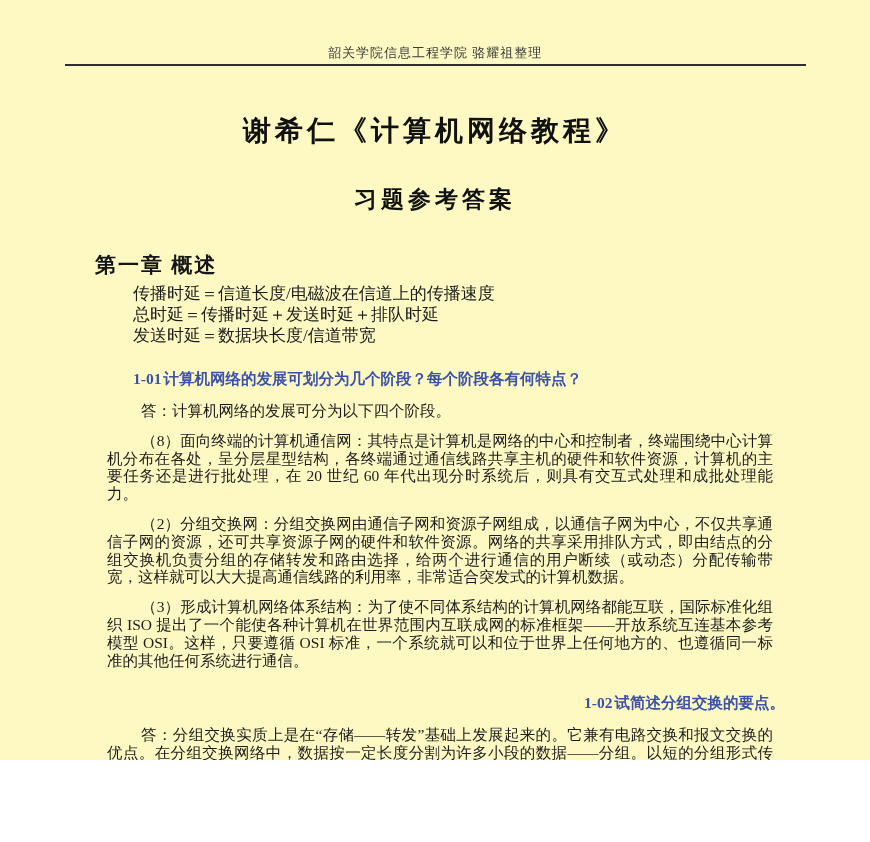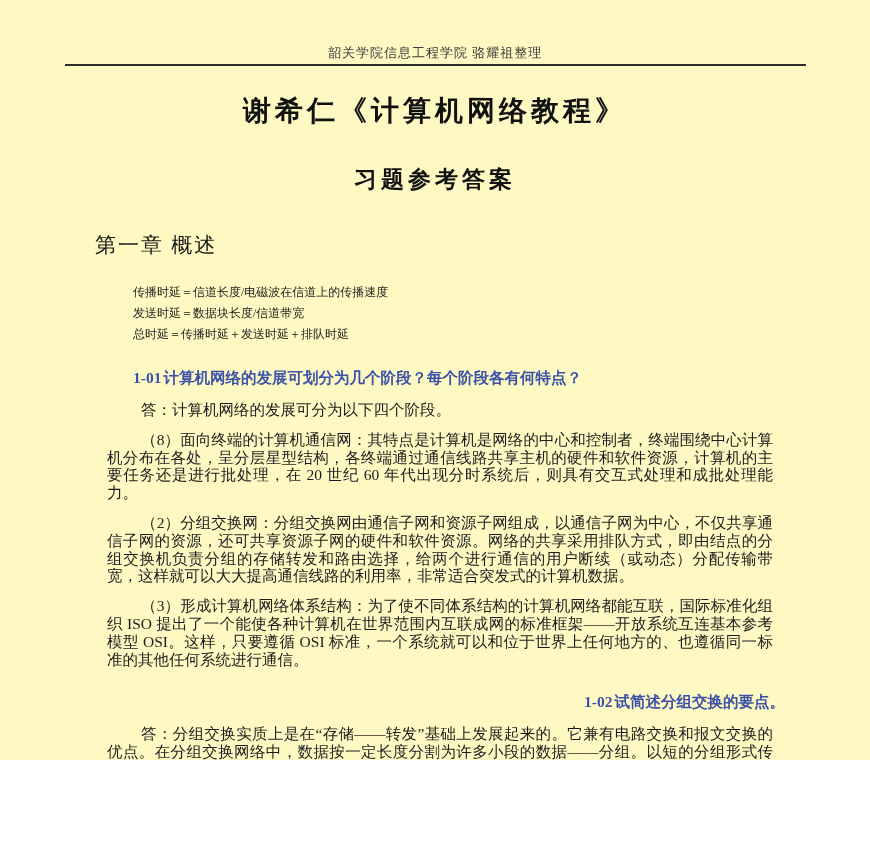--- a/index.html
+++ b/index.html
@@ -23,48 +23,48 @@
     letter-spacing: 1px;
     color: #3a3a3a;
   }
   .page-header-rule {
     width: 741px;
     margin: 2px auto 0 auto;
     border: 0;
     border-top: 2px solid #2e2e2e;
   }
   .doc-title {
-    margin: 26px 0 0 0;
+    margin: 46px 0 0 0;
     text-align: center;
     font-size: 28px;
     font-weight: bold;
     letter-spacing: 4px;
     color: #111111;
   }
   .doc-subtitle {
     margin: 34px 0 17px 0;
     text-align: center;
     font-size: 23px;
     font-weight: bold;
     letter-spacing: 4px;
     color: #111111;
   }
   .content {
     margin: 0 85px 0 95px;
   }
   .chapter-heading {
     margin: 36px 0 0 0;
     font-size: 21px;
-    font-weight: normal;
+    font-weight: bold;
     letter-spacing: 2px;
     color: #161616;
   }
   .formula-block {
-    margin: 23px 0 0 38px;
-    font-size: 12px;
+    margin: 4px 0 0 38px;
+    font-size: 17px;
     line-height: 21px;
   }
   .question-heading {
     margin: 23px 0 2px 38px;
     font-size: 15.5px;
     font-weight: bold;
     color: #3b52a8;
   }
   .question-heading .q-number {
     margin-right: 2px;
@@ -93,22 +93,22 @@
   <h1 class="doc-title">谢希仁《计算机网络教程》</h1>
 
   <h2 class="doc-subtitle">习题参考答案</h2>
 
   <div class="content">
 
     <h3 class="chapter-heading">第一章 概述</h3>
 
     <div class="formula-block">
       <div>传播时延＝信道长度/电磁波在信道上的传播速度</div>
+      <div>总时延＝传播时延＋发送时延＋排队时延</div>
       <div>发送时延＝数据块长度/信道带宽</div>
-      <div>总时延＝传播时延＋发送时延＋排队时延</div>
     </div>
 
     <div class="question-heading">
       <span class="q-number">1-01</span><span>计算机网络的发展可划分为几个阶段？每个阶段各有何特点？</span>
     </div>
 
     <div class="answer">
       <p>答：计算机网络的发展可分为以下四个阶段。</p>
       <p>（8）面向终端的计算机通信网：其特点是计算机是网络的中心和控制者，终端围绕中心计算机分布在各处，呈分层星型结构，各终端通过通信线路共享主机的硬件和软件资源，计算机的主要任务还是进行批处理，在 20 世纪 60 年代出现分时系统后，则具有交互式处理和成批处理能力。</p>
       <p>（2）分组交换网：分组交换网由通信子网和资源子网组成，以通信子网为中心，不仅共享通信子网的资源，还可共享资源子网的硬件和软件资源。网络的共享采用排队方式，即由结点的分组交换机负责分组的存储转发和路由选择，给两个进行通信的用户断续（或动态）分配传输带宽，这样就可以大大提高通信线路的利用率，非常适合突发式的计算机数据。</p>

